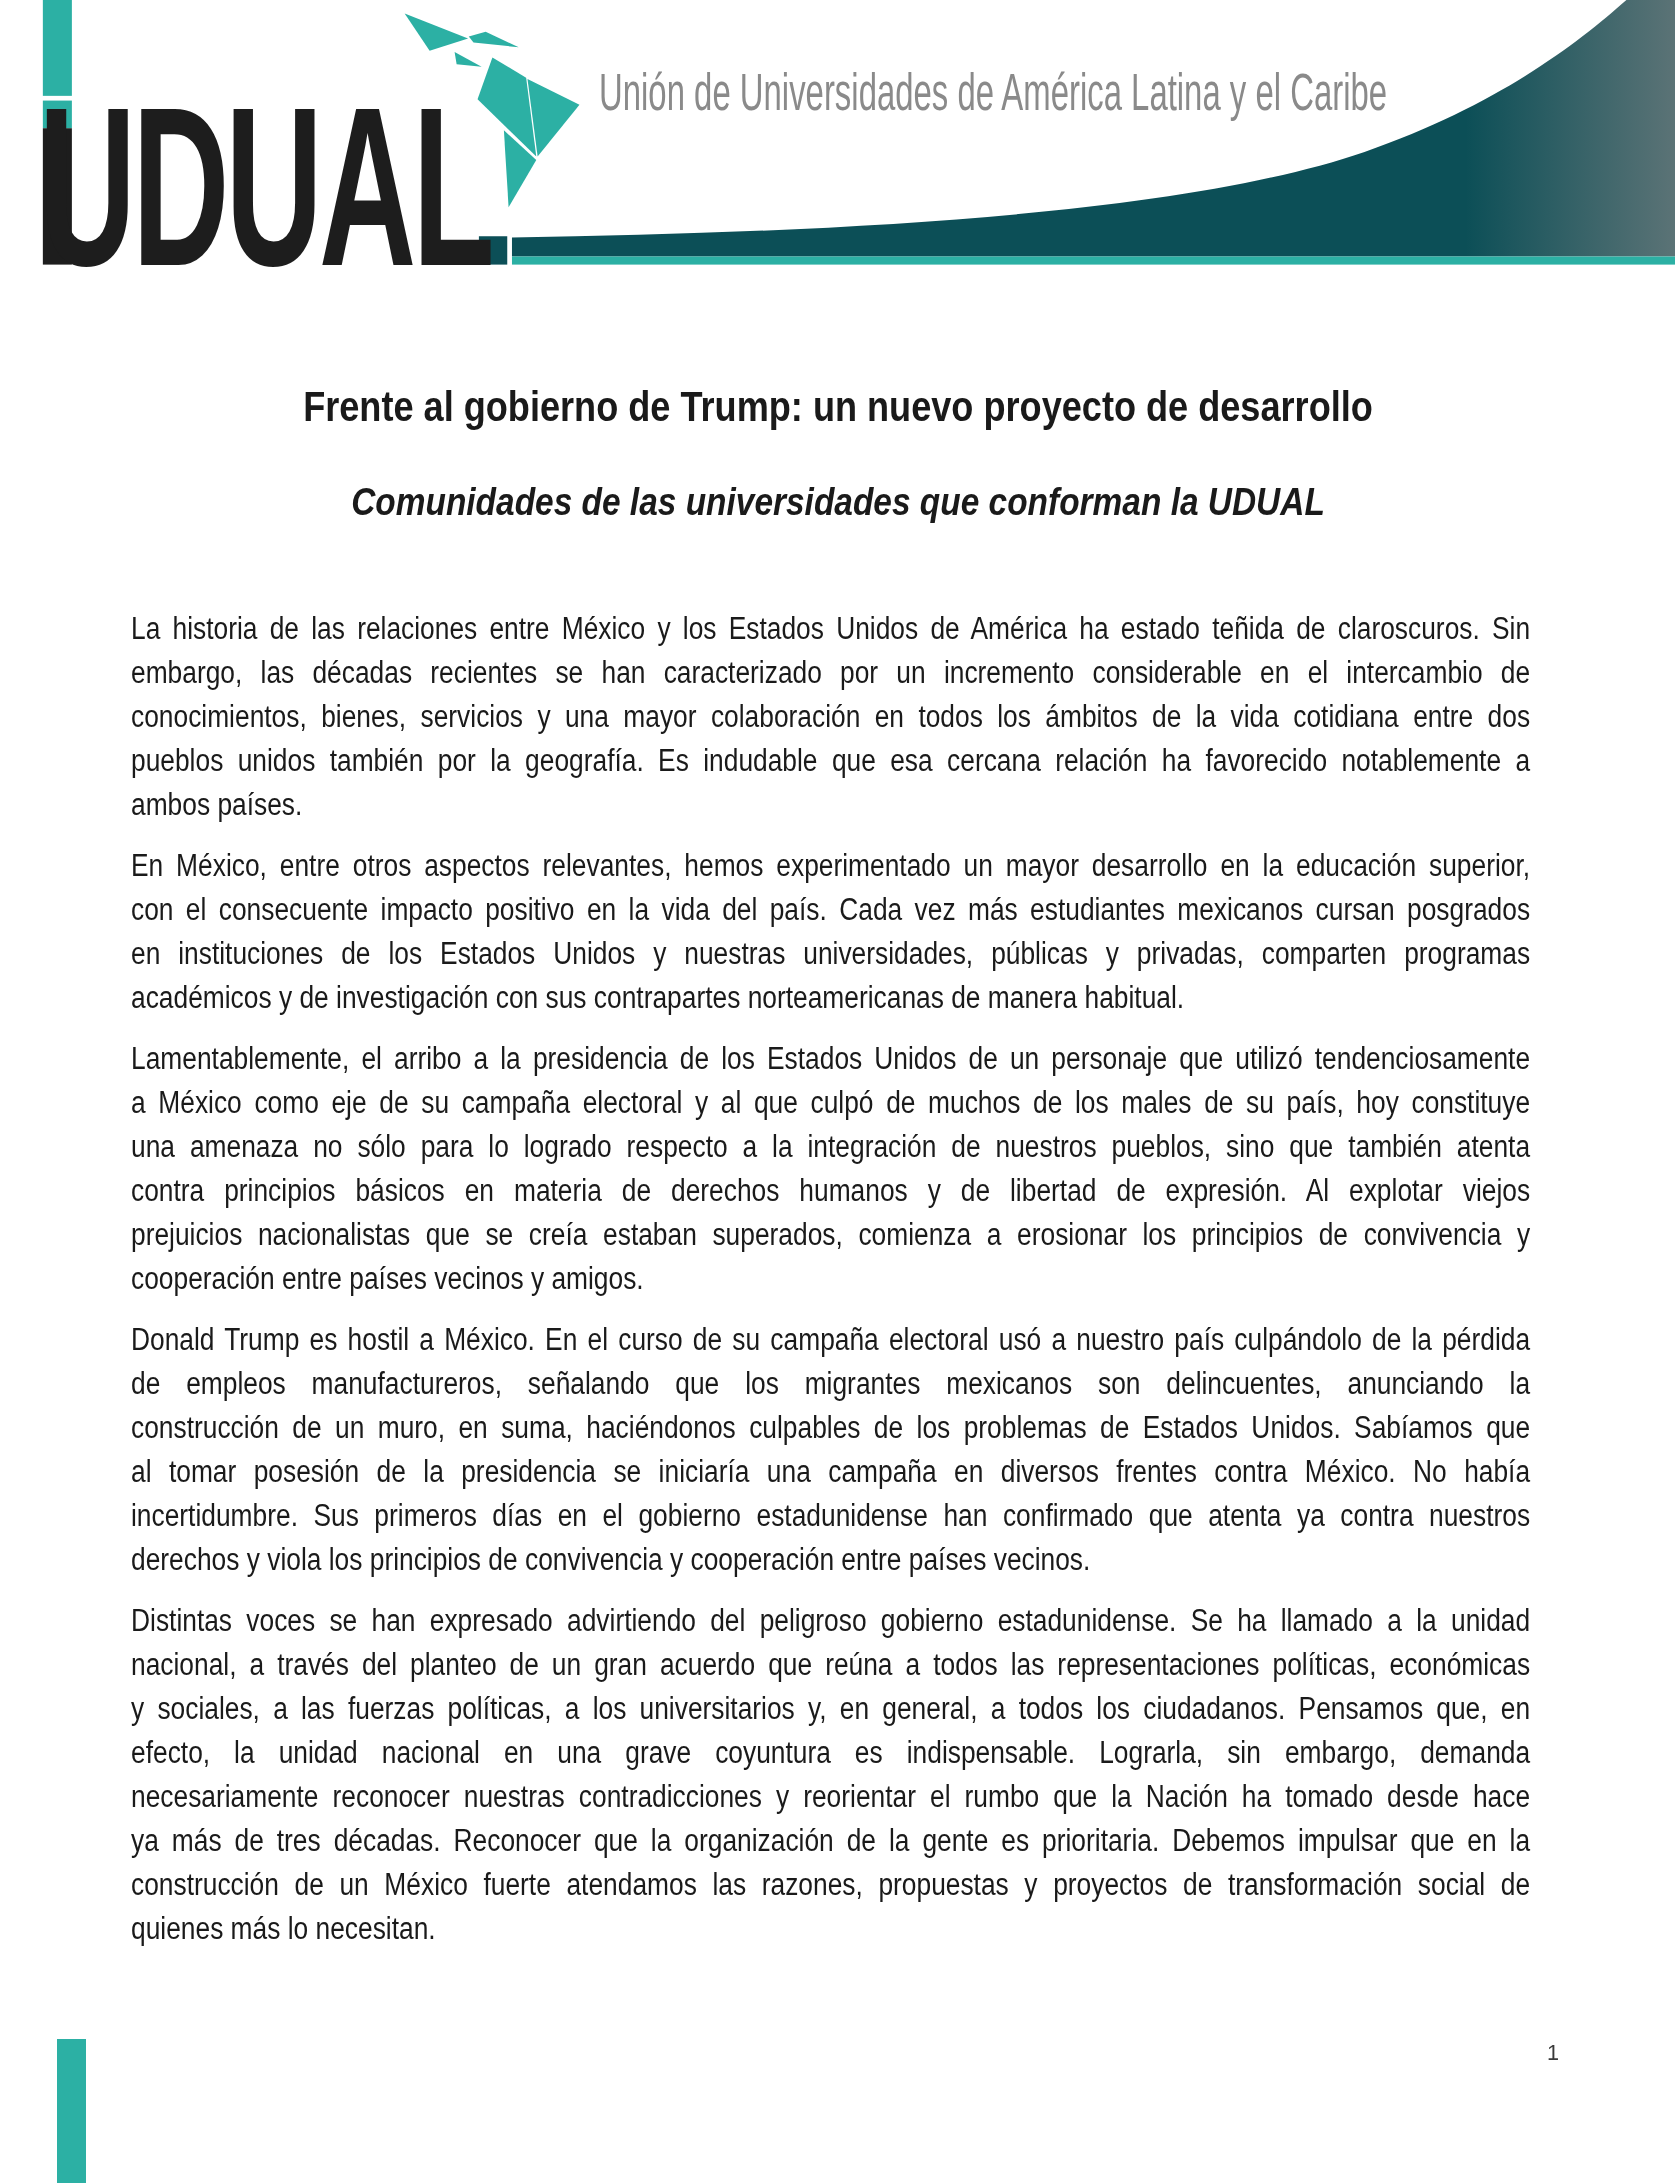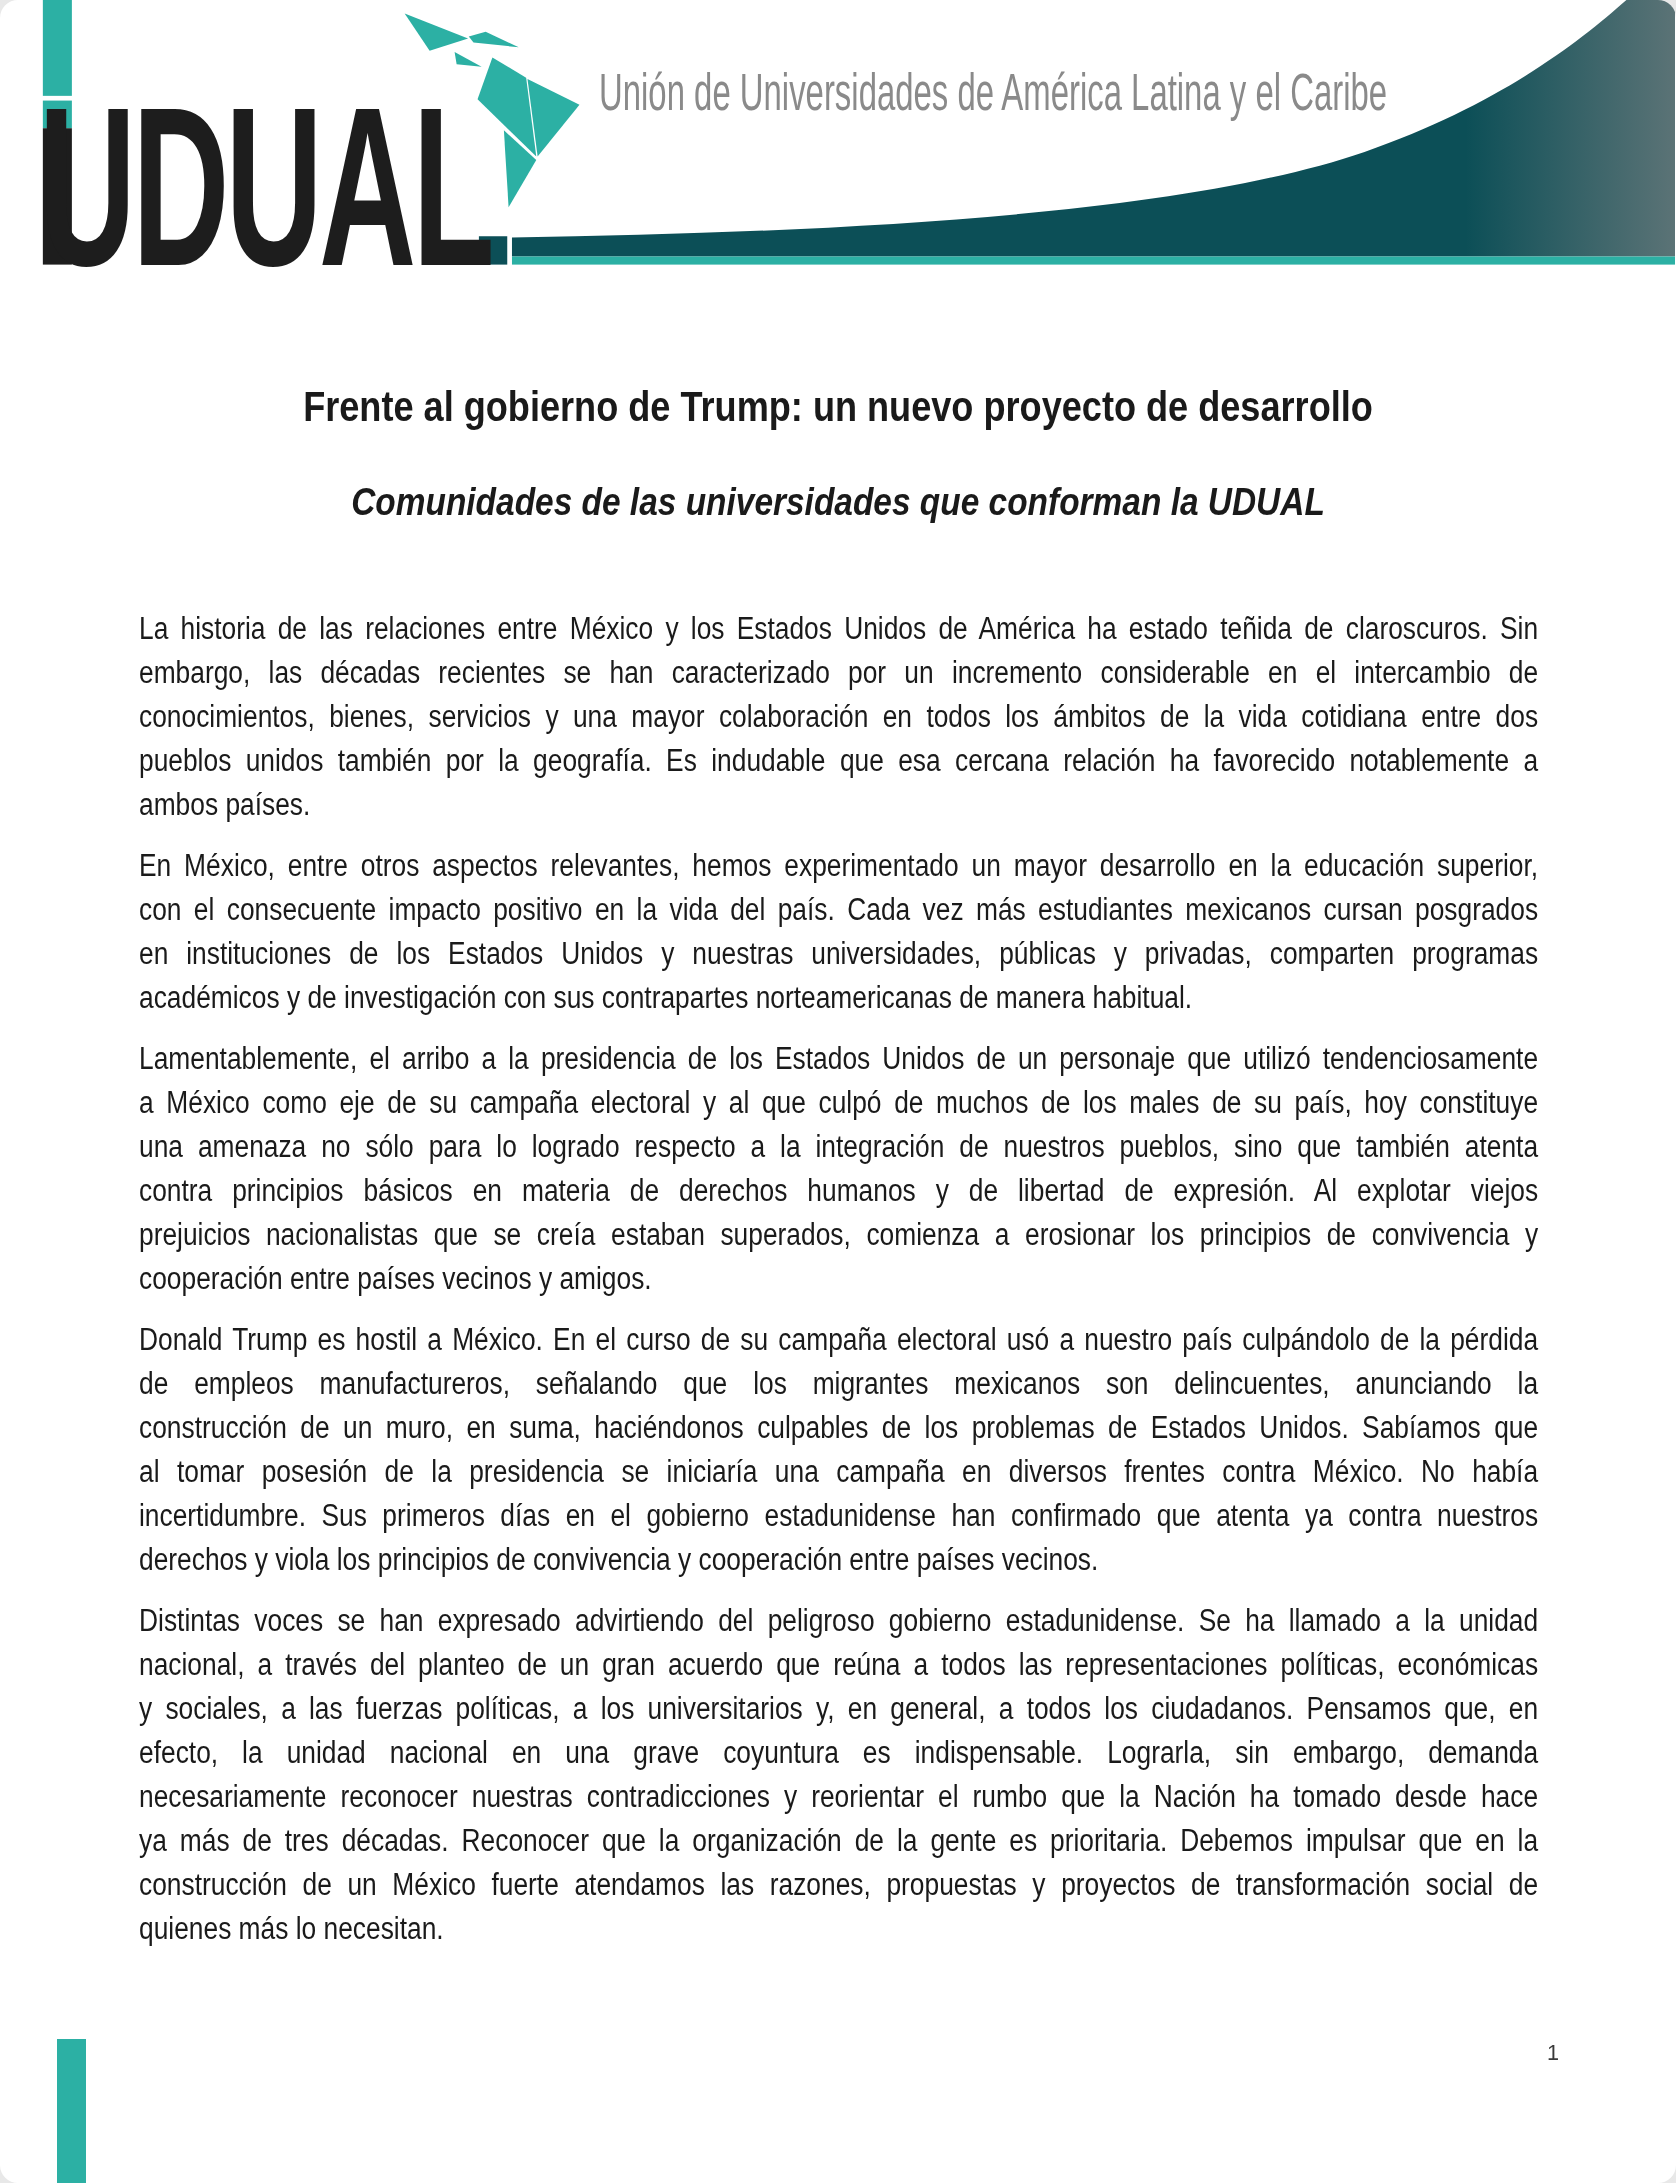--- a/index.html
+++ b/index.html
@@ -11,21 +11,20 @@
     --text:#1a1a1a;
   }
   html,body{margin:0;padding:0;background:#e8e8e8;}
   .page{
     position:relative;
     width:1676px;height:2183px;
     background:#ffffff;
     overflow:hidden;
     font-family:"Liberation Sans", sans-serif;
     color:var(--text);
-    border-radius:18px;
   }
   .header-svg{position:absolute;top:0;left:0;}
   .header-caption{
     position:absolute;left:599px;top:65px;
     font-size:51px;line-height:1.1;color:var(--caption-gray);
     white-space:nowrap;
   }
   .header-caption>span{display:inline-block;transform:scaleX(0.645);transform-origin:0 50%;}
   .doc-title{
     position:absolute;top:383px;left:0;width:1676px;
@@ -33,21 +32,21 @@
     transform:scaleX(0.86);
     white-space:nowrap;
   }
   .doc-subtitle{
     position:absolute;top:481px;left:0;width:1676px;
     text-align:center;font-size:38px;font-weight:700;font-style:italic;
     transform:scaleX(0.88);
     white-space:nowrap;
   }
   .content{
-    position:absolute;top:607px;left:139px;width:1399px;
+    position:absolute;top:607px;left:131px;width:1399px;
   }
   .para{
     width:1646px;
     transform:scaleX(0.85);
     transform-origin:0 0;
     margin:0 0 17px 0;
   }
   .bodyline{
     font-size:31px;line-height:44px;
     text-align:justify;

